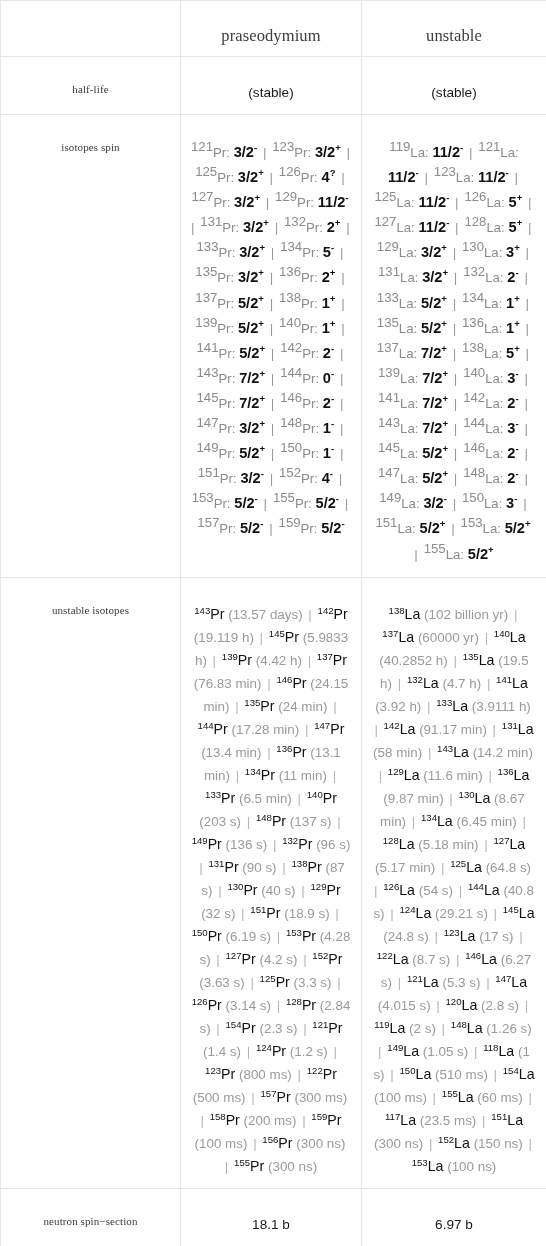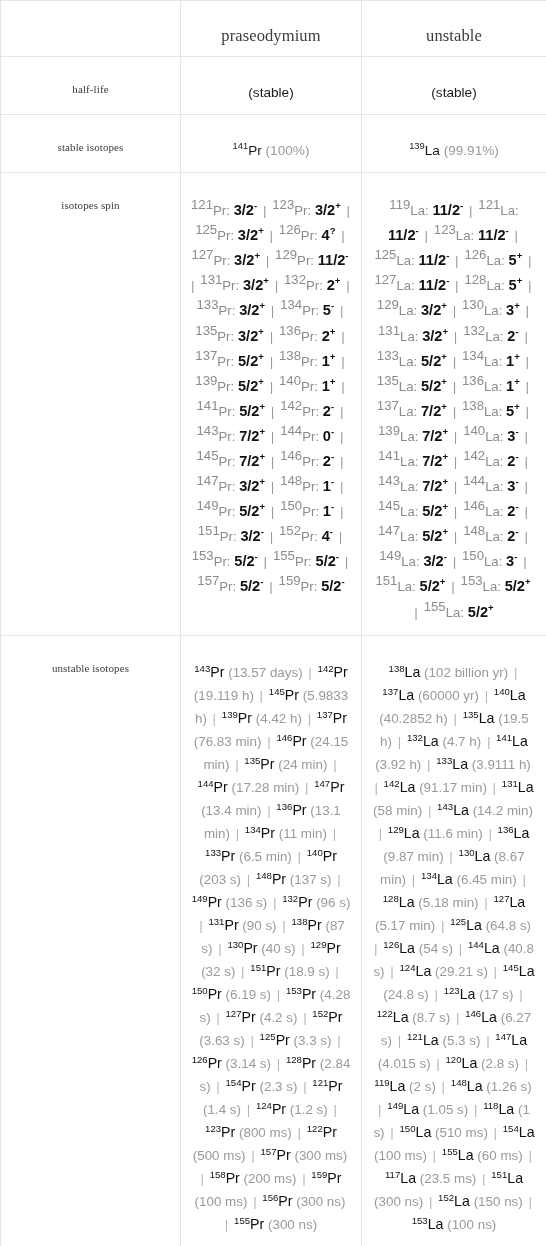--- a/index.html
+++ b/index.html
@@ -108,25 +108,20 @@
       <th class="colhead">praseodymium</th>
       <th class="colhead">unstable</th>
     </tr>
 
     <tr>
       <td class="rowlabel">half-life</td>
       <td class="val simple muted">(stable)</td>
       <td class="val simple muted">(stable)</td>
     </tr>
 
-    <tr>
-      <td class="rowlabel">stable isotopes</td>
-      <td class="val simple" id="stable-pr"><span class="iso"><sup>141</sup><span>Pr</span></span> <span class="muted">(100%)</span></td>
-      <td class="val simple" id="stable-la"><span class="iso"><sup>139</sup><span>La</span></span> <span class="muted">(99.91%)</span></td>
-    </tr>
 
     <tr>
       <td class="rowlabel">isotopes spin</td>
       <td class="val spin" id="spin-pr"><span class="pre"><sup class="sym">121</sup><span class="sym">Pr:</span></span> <span class="val-sp pre">3/2<sup>-</sup></span><span class="sep"> | </span><span class="pre"><sup class="sym">123</sup><span class="sym">Pr:</span></span> <span class="val-sp pre">3/2<sup>+</sup></span><span class="sep"> | </span><span class="pre"><sup class="sym">125</sup><span class="sym">Pr:</span></span> <span class="val-sp pre">3/2<sup>+</sup></span><span class="sep"> | </span><span class="pre"><sup class="sym">126</sup><span class="sym">Pr:</span></span> <span class="val-sp pre">4<span class="qm">?</span></span><span class="sep"> | </span><span class="pre"><sup class="sym">127</sup><span class="sym">Pr:</span></span> <span class="val-sp pre">3/2<sup>+</sup></span><span class="sep"> | </span><span class="pre"><sup class="sym">129</sup><span class="sym">Pr:</span></span> <span class="val-sp pre">11/2<sup>-</sup></span><span class="sep"> | </span><span class="pre"><sup class="sym">131</sup><span class="sym">Pr:</span></span> <span class="val-sp pre">3/2<sup>+</sup></span><span class="sep"> | </span><span class="pre"><sup class="sym">132</sup><span class="sym">Pr:</span></span> <span class="val-sp pre">2<sup>+</sup></span><span class="sep"> | </span><span class="pre"><sup class="sym">133</sup><span class="sym">Pr:</span></span> <span class="val-sp pre">3/2<sup>+</sup></span><span class="sep"> | </span><span class="pre"><sup class="sym">134</sup><span class="sym">Pr:</span></span> <span class="val-sp pre">5<sup>-</sup></span><span class="sep"> | </span><span class="pre"><sup class="sym">135</sup><span class="sym">Pr:</span></span> <span class="val-sp pre">3/2<sup>+</sup></span><span class="sep"> | </span><span class="pre"><sup class="sym">136</sup><span class="sym">Pr:</span></span> <span class="val-sp pre">2<sup>+</sup></span><span class="sep"> | </span><span class="pre"><sup class="sym">137</sup><span class="sym">Pr:</span></span> <span class="val-sp pre">5/2<sup>+</sup></span><span class="sep"> | </span><span class="pre"><sup class="sym">138</sup><span class="sym">Pr:</span></span> <span class="val-sp pre">1<sup>+</sup></span><span class="sep"> | </span><span class="pre"><sup class="sym">139</sup><span class="sym">Pr:</span></span> <span class="val-sp pre">5/2<sup>+</sup></span><span class="sep"> | </span><span class="pre"><sup class="sym">140</sup><span class="sym">Pr:</span></span> <span class="val-sp pre">1<sup>+</sup></span><span class="sep"> | </span><span class="pre"><sup class="sym">141</sup><span class="sym">Pr:</span></span> <span class="val-sp pre">5/2<sup>+</sup></span><span class="sep"> | </span><span class="pre"><sup class="sym">142</sup><span class="sym">Pr:</span></span> <span class="val-sp pre">2<sup>-</sup></span><span class="sep"> | </span><span class="pre"><sup class="sym">143</sup><span class="sym">Pr:</span></span> <span class="val-sp pre">7/2<sup>+</sup></span><span class="sep"> | </span><span class="pre"><sup class="sym">144</sup><span class="sym">Pr:</span></span> <span class="val-sp pre">0<sup>-</sup></span><span class="sep"> | </span><span class="pre"><sup class="sym">145</sup><span class="sym">Pr:</span></span> <span class="val-sp pre">7/2<sup>+</sup></span><span class="sep"> | </span><span class="pre"><sup class="sym">146</sup><span class="sym">Pr:</span></span> <span class="val-sp pre">2<sup>-</sup></span><span class="sep"> | </span><span class="pre"><sup class="sym">147</sup><span class="sym">Pr:</span></span> <span class="val-sp pre">3/2<sup>+</sup></span><span class="sep"> | </span><span class="pre"><sup class="sym">148</sup><span class="sym">Pr:</span></span> <span class="val-sp pre">1<sup>-</sup></span><span class="sep"> | </span><span class="pre"><sup class="sym">149</sup><span class="sym">Pr:</span></span> <span class="val-sp pre">5/2<sup>+</sup></span><span class="sep"> | </span><span class="pre"><sup class="sym">150</sup><span class="sym">Pr:</span></span> <span class="val-sp pre">1<sup>-</sup></span><span class="sep"> | </span><span class="pre"><sup class="sym">151</sup><span class="sym">Pr:</span></span> <span class="val-sp pre">3/2<sup>-</sup></span><span class="sep"> | </span><span class="pre"><sup class="sym">152</sup><span class="sym">Pr:</span></span> <span class="val-sp pre">4<sup>-</sup></span><span class="sep"> | </span><span class="pre"><sup class="sym">153</sup><span class="sym">Pr:</span></span> <span class="val-sp pre">5/2<sup>-</sup></span><span class="sep"> | </span><span class="pre"><sup class="sym">155</sup><span class="sym">Pr:</span></span> <span class="val-sp pre">5/2<sup>-</sup></span><span class="sep"> | </span><span class="pre"><sup class="sym">157</sup><span class="sym">Pr:</span></span> <span class="val-sp pre">5/2<sup>-</sup></span><span class="sep"> | </span><span class="pre"><sup class="sym">159</sup><span class="sym">Pr:</span></span> <span class="val-sp pre">5/2<sup>-</sup></span></td>
       <td class="val spin" id="spin-la"><span class="pre"><sup class="sym">119</sup><span class="sym">La:</span></span> <span class="val-sp pre">11/2<sup>-</sup></span><span class="sep"> | </span><span class="pre"><sup class="sym">121</sup><span class="sym">La:</span></span> <span class="val-sp pre">11/2<sup>-</sup></span><span class="sep"> | </span><span class="pre"><sup class="sym">123</sup><span class="sym">La:</span></span> <span class="val-sp pre">11/2<sup>-</sup></span><span class="sep"> | </span><span class="pre"><sup class="sym">125</sup><span class="sym">La:</span></span> <span class="val-sp pre">11/2<sup>-</sup></span><span class="sep"> | </span><span class="pre"><sup class="sym">126</sup><span class="sym">La:</span></span> <span class="val-sp pre">5<sup>+</sup></span><span class="sep"> | </span><span class="pre"><sup class="sym">127</sup><span class="sym">La:</span></span> <span class="val-sp pre">11/2<sup>-</sup></span><span class="sep"> | </span><span class="pre"><sup class="sym">128</sup><span class="sym">La:</span></span> <span class="val-sp pre">5<sup>+</sup></span><span class="sep"> | </span><span class="pre"><sup class="sym">129</sup><span class="sym">La:</span></span> <span class="val-sp pre">3/2<sup>+</sup></span><span class="sep"> | </span><span class="pre"><sup class="sym">130</sup><span class="sym">La:</span></span> <span class="val-sp pre">3<sup>+</sup></span><span class="sep"> | </span><span class="pre"><sup class="sym">131</sup><span class="sym">La:</span></span> <span class="val-sp pre">3/2<sup>+</sup></span><span class="sep"> | </span><span class="pre"><sup class="sym">132</sup><span class="sym">La:</span></span> <span class="val-sp pre">2<sup>-</sup></span><span class="sep"> | </span><span class="pre"><sup class="sym">133</sup><span class="sym">La:</span></span> <span class="val-sp pre">5/2<sup>+</sup></span><span class="sep"> | </span><span class="pre"><sup class="sym">134</sup><span class="sym">La:</span></span> <span class="val-sp pre">1<sup>+</sup></span><span class="sep"> | </span><span class="pre"><sup class="sym">135</sup><span class="sym">La:</span></span> <span class="val-sp pre">5/2<sup>+</sup></span><span class="sep"> | </span><span class="pre"><sup class="sym">136</sup><span class="sym">La:</span></span> <span class="val-sp pre">1<sup>+</sup></span><span class="sep"> | </span><span class="pre"><sup class="sym">137</sup><span class="sym">La:</span></span> <span class="val-sp pre">7/2<sup>+</sup></span><span class="sep"> | </span><span class="pre"><sup class="sym">138</sup><span class="sym">La:</span></span> <span class="val-sp pre">5<sup>+</sup></span><span class="sep"> | </span><span class="pre"><sup class="sym">139</sup><span class="sym">La:</span></span> <span class="val-sp pre">7/2<sup>+</sup></span><span class="sep"> | </span><span class="pre"><sup class="sym">140</sup><span class="sym">La:</span></span> <span class="val-sp pre">3<sup>-</sup></span><span class="sep"> | </span><span class="pre"><sup class="sym">141</sup><span class="sym">La:</span></span> <span class="val-sp pre">7/2<sup>+</sup></span><span class="sep"> | </span><span class="pre"><sup class="sym">142</sup><span class="sym">La:</span></span> <span class="val-sp pre">2<sup>-</sup></span><span class="sep"> | </span><span class="pre"><sup class="sym">143</sup><span class="sym">La:</span></span> <span class="val-sp pre">7/2<sup>+</sup></span><span class="sep"> | </span><span class="pre"><sup class="sym">144</sup><span class="sym">La:</span></span> <span class="val-sp pre">3<sup>-</sup></span><span class="sep"> | </span><span class="pre"><sup class="sym">145</sup><span class="sym">La:</span></span> <span class="val-sp pre">5/2<sup>+</sup></span><span class="sep"> | </span><span class="pre"><sup class="sym">146</sup><span class="sym">La:</span></span> <span class="val-sp pre">2<sup>-</sup></span><span class="sep"> | </span><span class="pre"><sup class="sym">147</sup><span class="sym">La:</span></span> <span class="val-sp pre">5/2<sup>+</sup></span><span class="sep"> | </span><span class="pre"><sup class="sym">148</sup><span class="sym">La:</span></span> <span class="val-sp pre">2<sup>-</sup></span><span class="sep"> | </span><span class="pre"><sup class="sym">149</sup><span class="sym">La:</span></span> <span class="val-sp pre">3/2<sup>-</sup></span><span class="sep"> | </span><span class="pre"><sup class="sym">150</sup><span class="sym">La:</span></span> <span class="val-sp pre">3<sup>-</sup></span><span class="sep"> | </span><span class="pre"><sup class="sym">151</sup><span class="sym">La:</span></span> <span class="val-sp pre">5/2<sup>+</sup></span><span class="sep"> | </span><span class="pre"><sup class="sym">153</sup><span class="sym">La:</span></span> <span class="val-sp pre">5/2<sup>+</sup></span><span class="sep"> | </span><span class="pre"><sup class="sym">155</sup><span class="sym">La:</span></span> <span class="val-sp pre">5/2<sup>+</sup></span></td>
     </tr>
 
     <tr>
       <td class="rowlabel">unstable isotopes</td>
       <td class="val unst" id="unst-pr"><span class="pre"><sup class="mass">143</sup><span class="el">Pr</span></span> <span class="hl">(13.57 days)</span><span class="sep"> | </span><span class="pre"><sup class="mass">142</sup><span class="el">Pr</span></span> <span class="hl">(19.119 h)</span><span class="sep"> | </span><span class="pre"><sup class="mass">145</sup><span class="el">Pr</span></span> <span class="hl">(5.9833 h)</span><span class="sep"> | </span><span class="pre"><sup class="mass">139</sup><span class="el">Pr</span></span> <span class="hl">(4.42 h)</span><span class="sep"> | </span><span class="pre"><sup class="mass">137</sup><span class="el">Pr</span></span> <span class="hl">(76.83 min)</span><span class="sep"> | </span><span class="pre"><sup class="mass">146</sup><span class="el">Pr</span></span> <span class="hl">(24.15 min)</span><span class="sep"> | </span><span class="pre"><sup class="mass">135</sup><span class="el">Pr</span></span> <span class="hl">(24 min)</span><span class="sep"> | </span><span class="pre"><sup class="mass">144</sup><span class="el">Pr</span></span> <span class="hl">(17.28 min)</span><span class="sep"> | </span><span class="pre"><sup class="mass">147</sup><span class="el">Pr</span></span> <span class="hl">(13.4 min)</span><span class="sep"> | </span><span class="pre"><sup class="mass">136</sup><span class="el">Pr</span></span> <span class="hl">(13.1 min)</span><span class="sep"> | </span><span class="pre"><sup class="mass">134</sup><span class="el">Pr</span></span> <span class="hl">(11 min)</span><span class="sep"> | </span><span class="pre"><sup class="mass">133</sup><span class="el">Pr</span></span> <span class="hl">(6.5 min)</span><span class="sep"> | </span><span class="pre"><sup class="mass">140</sup><span class="el">Pr</span></span> <span class="hl">(203 s)</span><span class="sep"> | </span><span class="pre"><sup class="mass">148</sup><span class="el">Pr</span></span> <span class="hl">(137 s)</span><span class="sep"> | </span><span class="pre"><sup class="mass">149</sup><span class="el">Pr</span></span> <span class="hl">(136 s)</span><span class="sep"> | </span><span class="pre"><sup class="mass">132</sup><span class="el">Pr</span></span> <span class="hl">(96 s)</span><span class="sep"> | </span><span class="pre"><sup class="mass">131</sup><span class="el">Pr</span></span> <span class="hl">(90 s)</span><span class="sep"> | </span><span class="pre"><sup class="mass">138</sup><span class="el">Pr</span></span> <span class="hl">(87 s)</span><span class="sep"> | </span><span class="pre"><sup class="mass">130</sup><span class="el">Pr</span></span> <span class="hl">(40 s)</span><span class="sep"> | </span><span class="pre"><sup class="mass">129</sup><span class="el">Pr</span></span> <span class="hl">(32 s)</span><span class="sep"> | </span><span class="pre"><sup class="mass">151</sup><span class="el">Pr</span></span> <span class="hl">(18.9 s)</span><span class="sep"> | </span><span class="pre"><sup class="mass">150</sup><span class="el">Pr</span></span> <span class="hl">(6.19 s)</span><span class="sep"> | </span><span class="pre"><sup class="mass">153</sup><span class="el">Pr</span></span> <span class="hl">(4.28 s)</span><span class="sep"> | </span><span class="pre"><sup class="mass">127</sup><span class="el">Pr</span></span> <span class="hl">(4.2 s)</span><span class="sep"> | </span><span class="pre"><sup class="mass">152</sup><span class="el">Pr</span></span> <span class="hl">(3.63 s)</span><span class="sep"> | </span><span class="pre"><sup class="mass">125</sup><span class="el">Pr</span></span> <span class="hl">(3.3 s)</span><span class="sep"> | </span><span class="pre"><sup class="mass">126</sup><span class="el">Pr</span></span> <span class="hl">(3.14 s)</span><span class="sep"> | </span><span class="pre"><sup class="mass">128</sup><span class="el">Pr</span></span> <span class="hl">(2.84 s)</span><span class="sep"> | </span><span class="pre"><sup class="mass">154</sup><span class="el">Pr</span></span> <span class="hl">(2.3 s)</span><span class="sep"> | </span><span class="pre"><sup class="mass">121</sup><span class="el">Pr</span></span> <span class="hl">(1.4 s)</span><span class="sep"> | </span><span class="pre"><sup class="mass">124</sup><span class="el">Pr</span></span> <span class="hl">(1.2 s)</span><span class="sep"> | </span><span class="pre"><sup class="mass">123</sup><span class="el">Pr</span></span> <span class="hl">(800 ms)</span><span class="sep"> | </span><span class="pre"><sup class="mass">122</sup><span class="el">Pr</span></span> <span class="hl">(500 ms)</span><span class="sep"> | </span><span class="pre"><sup class="mass">157</sup><span class="el">Pr</span></span> <span class="hl">(300 ms)</span><span class="sep"> | </span><span class="pre"><sup class="mass">158</sup><span class="el">Pr</span></span> <span class="hl">(200 ms)</span><span class="sep"> | </span><span class="pre"><sup class="mass">159</sup><span class="el">Pr</span></span> <span class="hl">(100 ms)</span><span class="sep"> | </span><span class="pre"><sup class="mass">156</sup><span class="el">Pr</span></span> <span class="hl">(300 ns)</span><span class="sep"> | </span><span class="pre"><sup class="mass">155</sup><span class="el">Pr</span></span> <span class="hl">(300 ns)</span></td>

